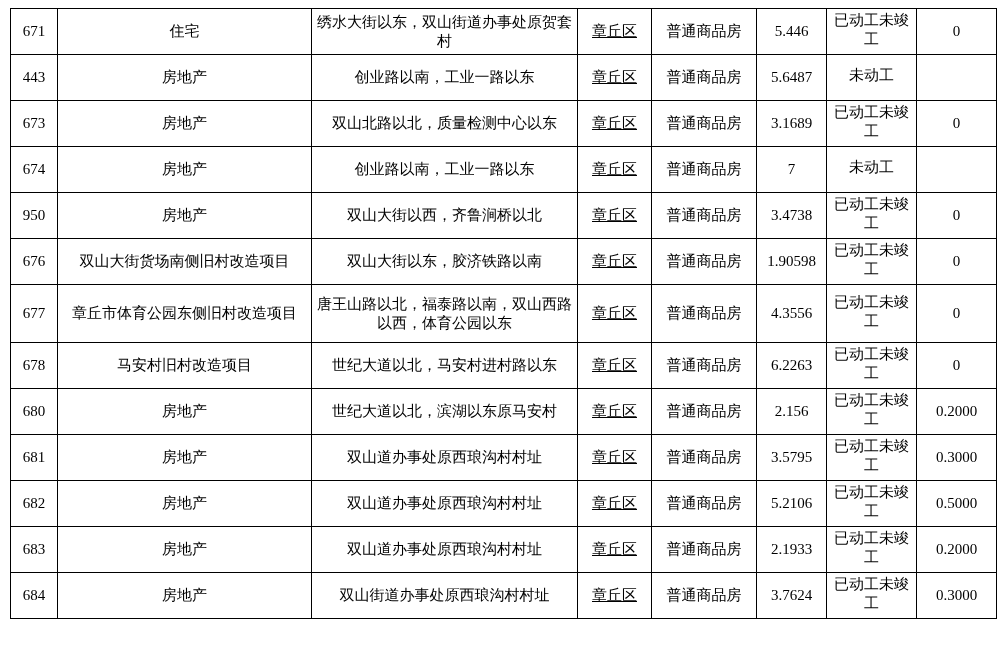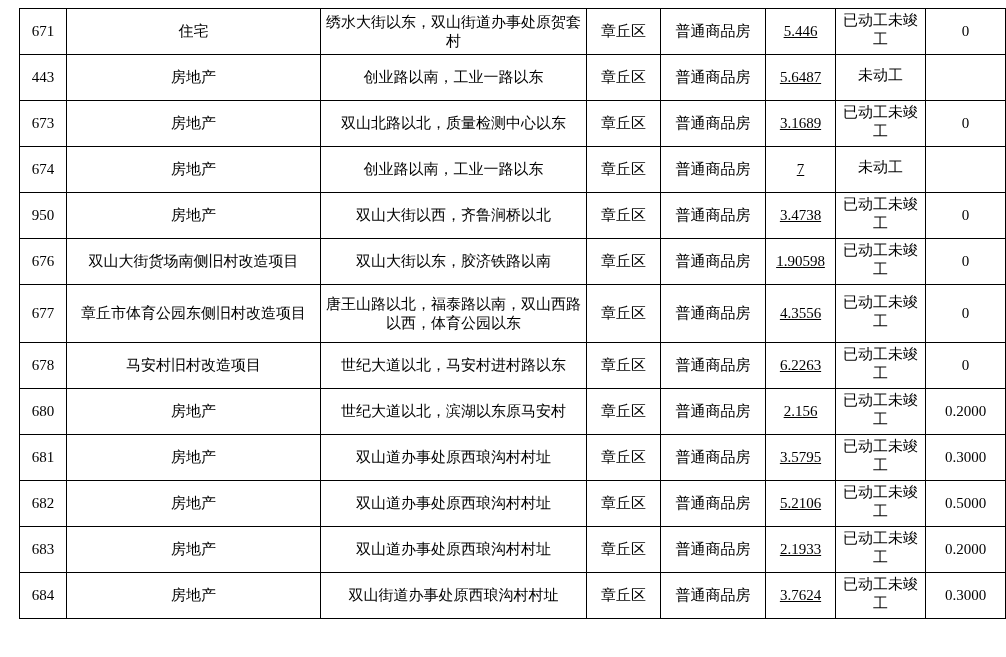--- a/index.html
+++ b/index.html
@@ -11,21 +11,21 @@
     width: 1006px;
     height: 657px;
     font-family: "Liberation Serif", "DejaVu Serif", serif;
     color: #000000;
     overflow: hidden;
   }
   .sheet {
     width: 1006px;
     height: 657px;
     box-sizing: border-box;
-    padding: 8px 10px 8px 19px;
+    padding: 8px 10px 8px 10px;
   }
   table.data-table {
     border-collapse: collapse;
     table-layout: fixed;
     width: 986px;
   }
   table.data-table td {
     border: 1px solid #000000;
     font-size: 15px;
     line-height: 1.25;
@@ -41,23 +41,23 @@
   col.c-loc    { width: 266px; }
   col.c-dist   { width: 74px; }
   col.c-type   { width: 105px; }
   col.c-area   { width: 70px; }
   col.c-status { width: 90px; }
   col.c-last   { width: 80px; }
 
   td.cell-index { font-size: 15px; }
   td.cell-name { font-size: 15px; }
   td.cell-loc { font-size: 15px; }
-  td.cell-dist { font-size: 15px; }
+  td.cell-dist { font-size: 15px; text-decoration: underline; }
   td.cell-type { font-size: 14px; }
-  td.cell-area { font-size: 15px; text-decoration: underline; }
+  td.cell-area { font-size: 15px; }
   td.cell-status { font-size: 15px; font-family: Liberation Mono, monospace; }
   td.cell-last { font-size: 15px; }
 
   tr.row { height: 46px; }
   tr.row-tall { height: 58px; margin-top: 39px; }
 </style>
 </head>
 <body>
 
 <div class="sheet">

